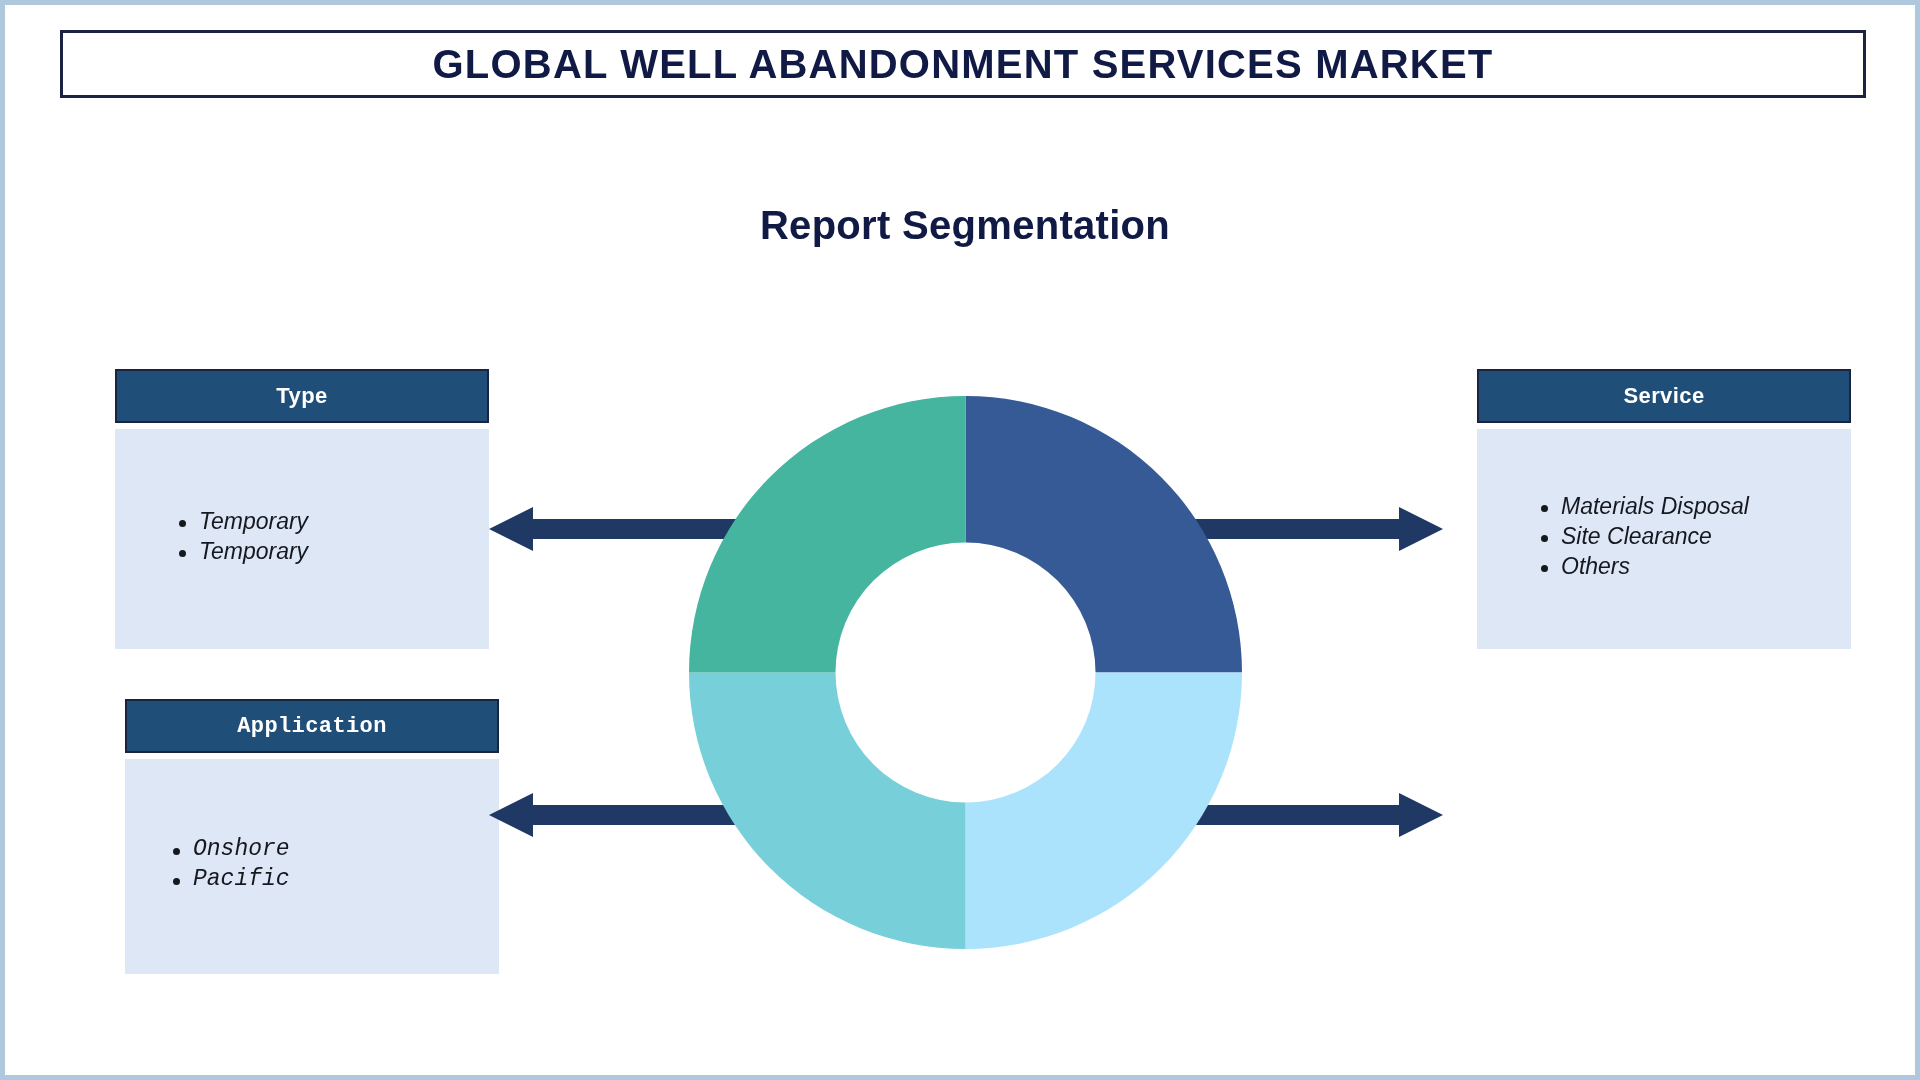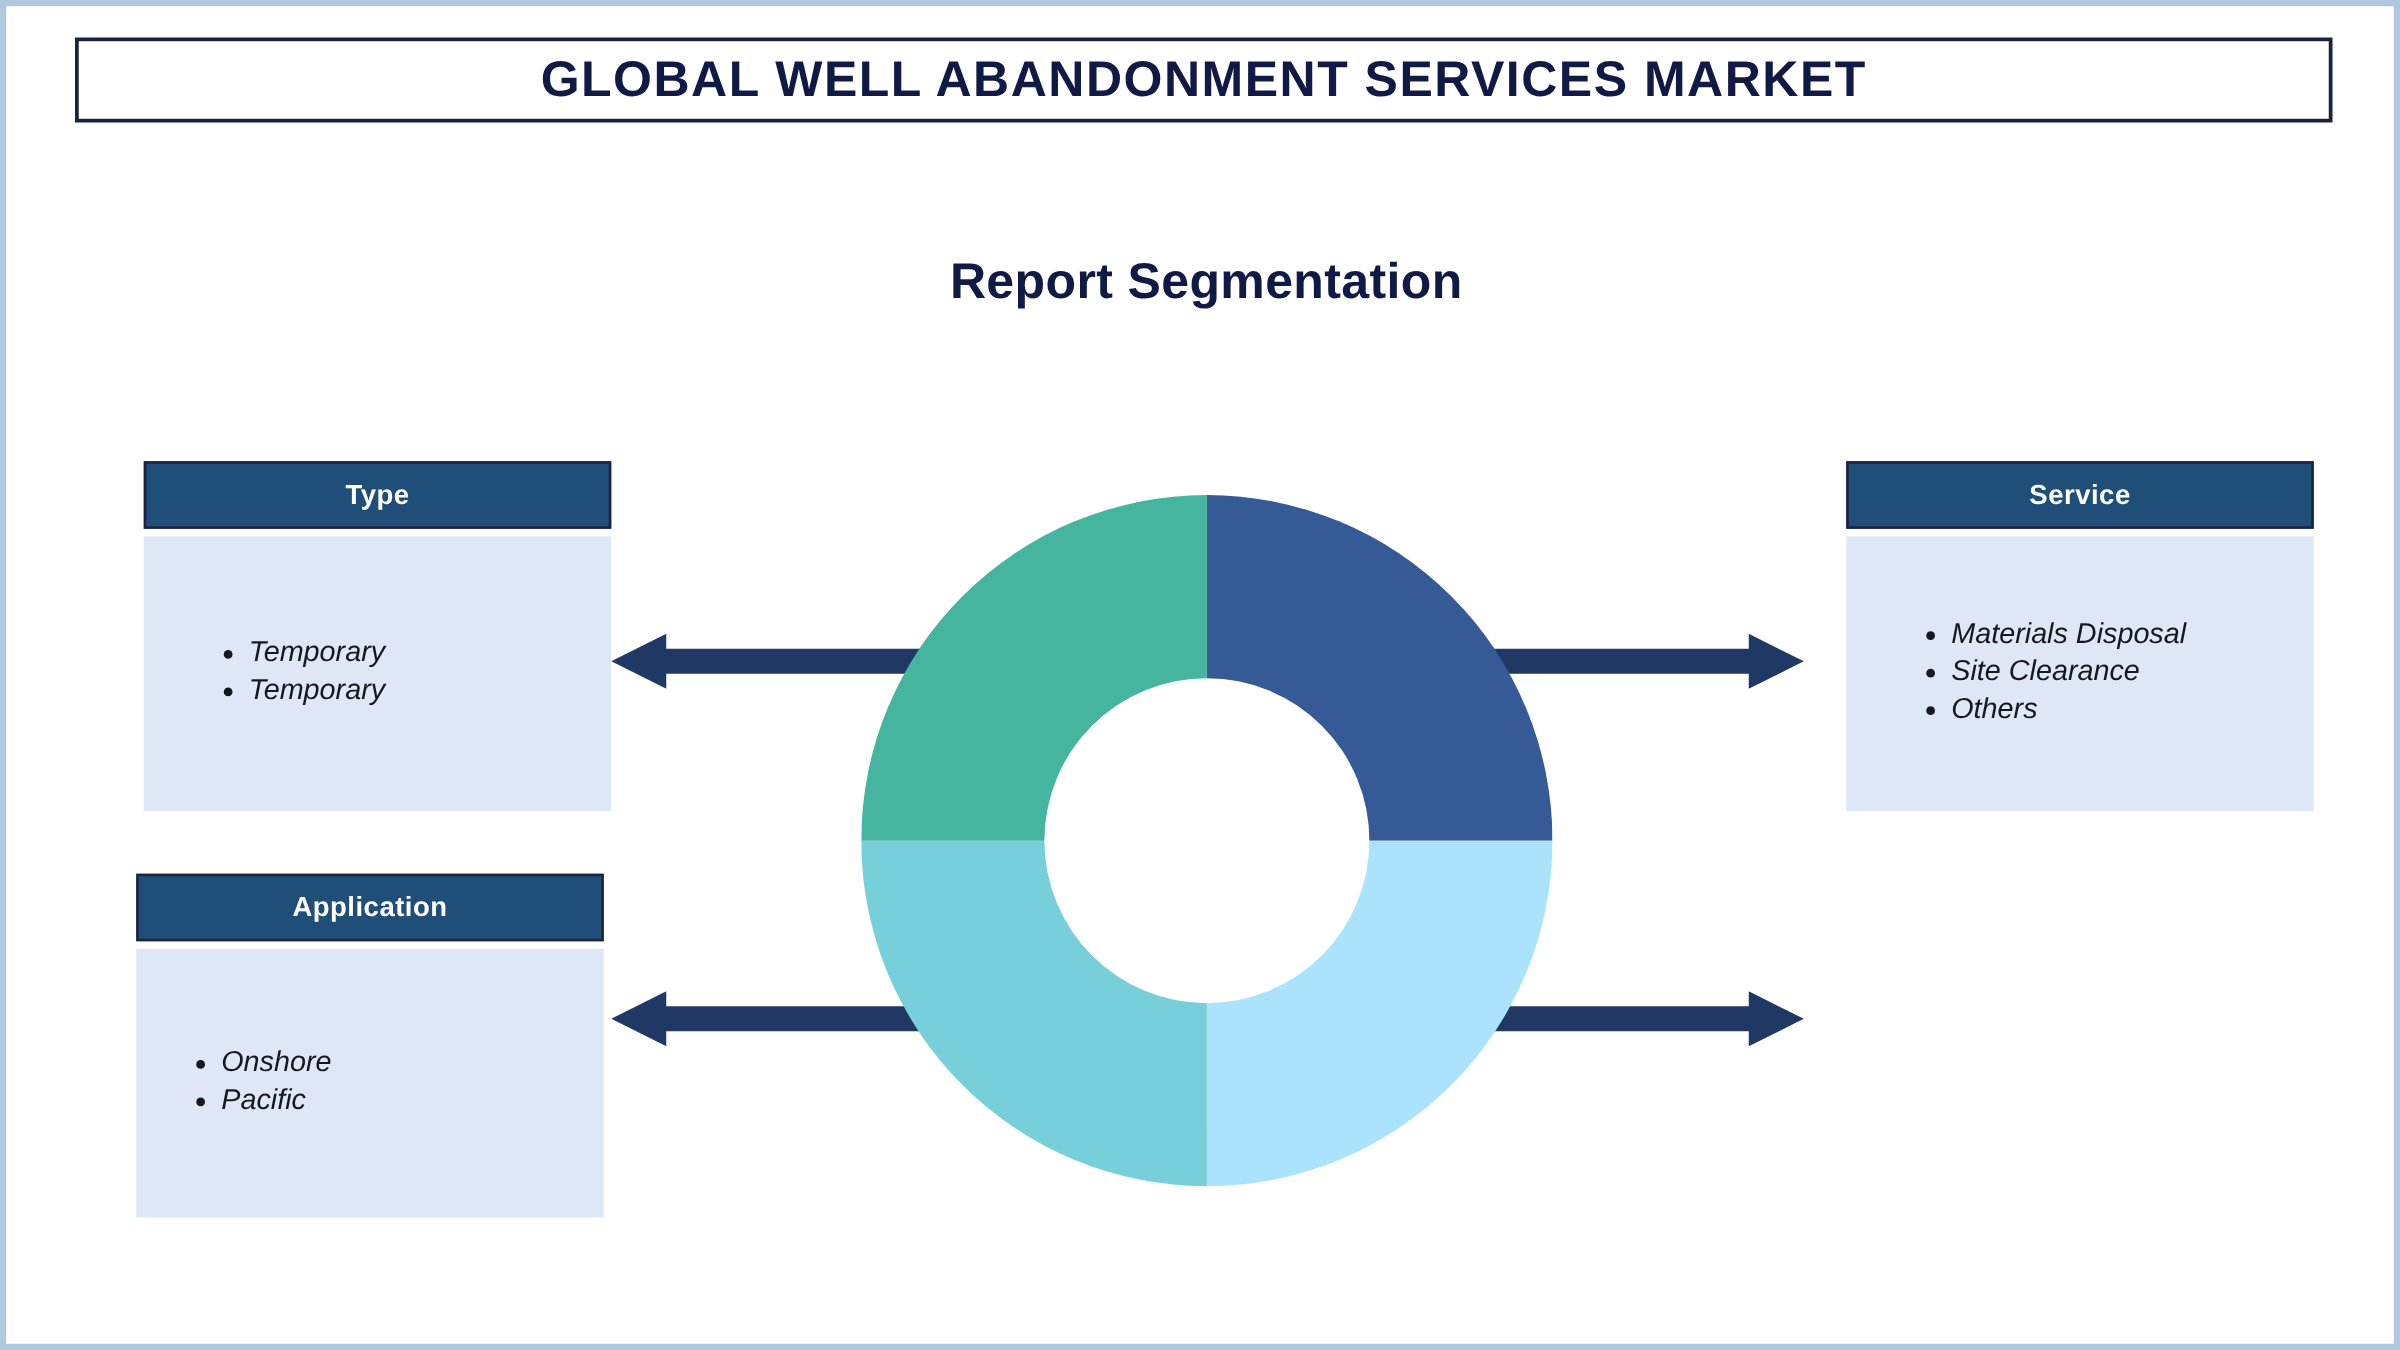--- a/index.html
+++ b/index.html
@@ -110,21 +110,21 @@
     left: 0;
     top: 11px;
     width: 7px;
     height: 7px;
     border-radius: 50%;
     background: #15181f;
   }
 
   
   #card-type        { left: 110px;  top: 364px; }
-  #card-application { left: 104px;  top: 694px; }
+  #card-application { left: 120px;  top: 694px; font-family: Liberation Mono, monospace; }
   #card-service     { left: 1440px; top: 364px; margin-left: 32px; }
   #card-region      { left: 1440px; top: 694px; }
 
   
   #donut-wrap {
     position: absolute;
     left: 684px;
     top: 391px;
     width: 553px;
     height: 553px;

